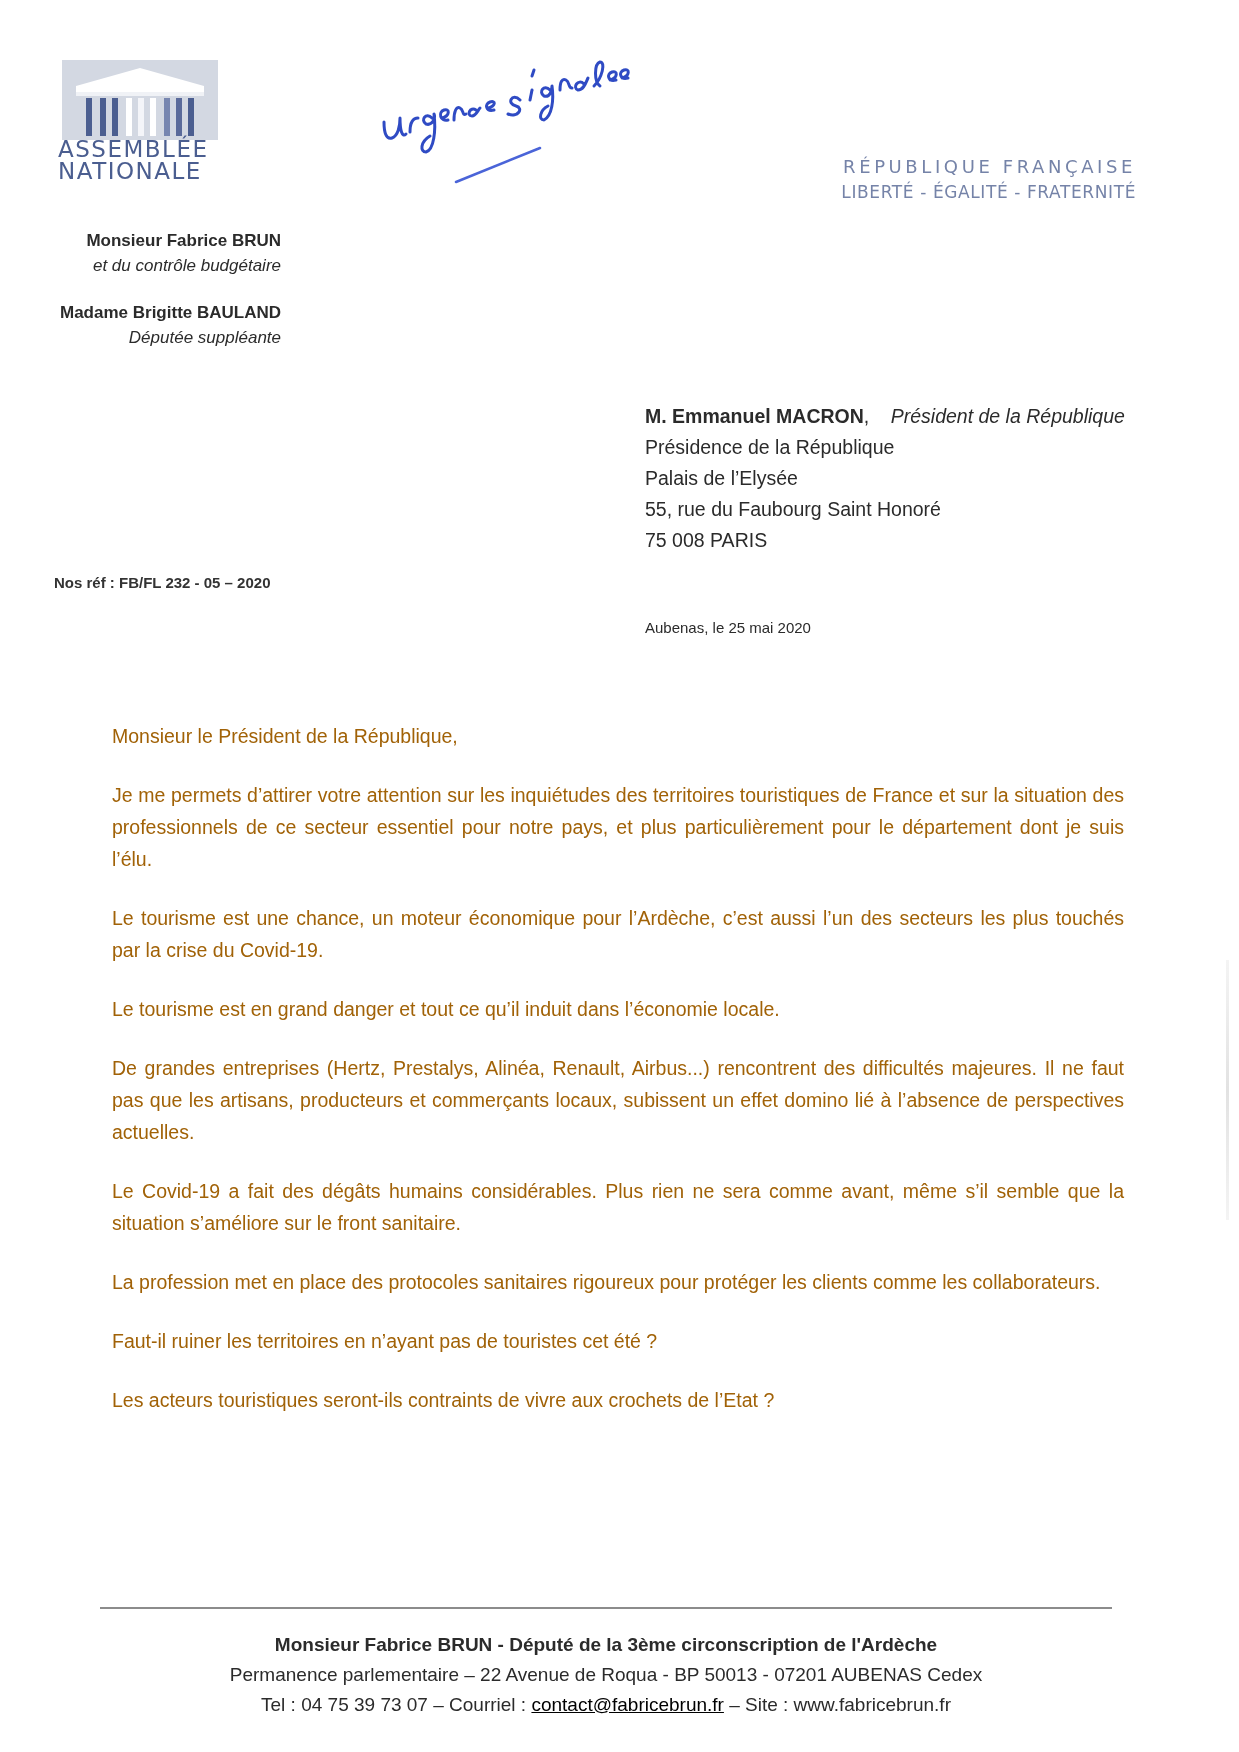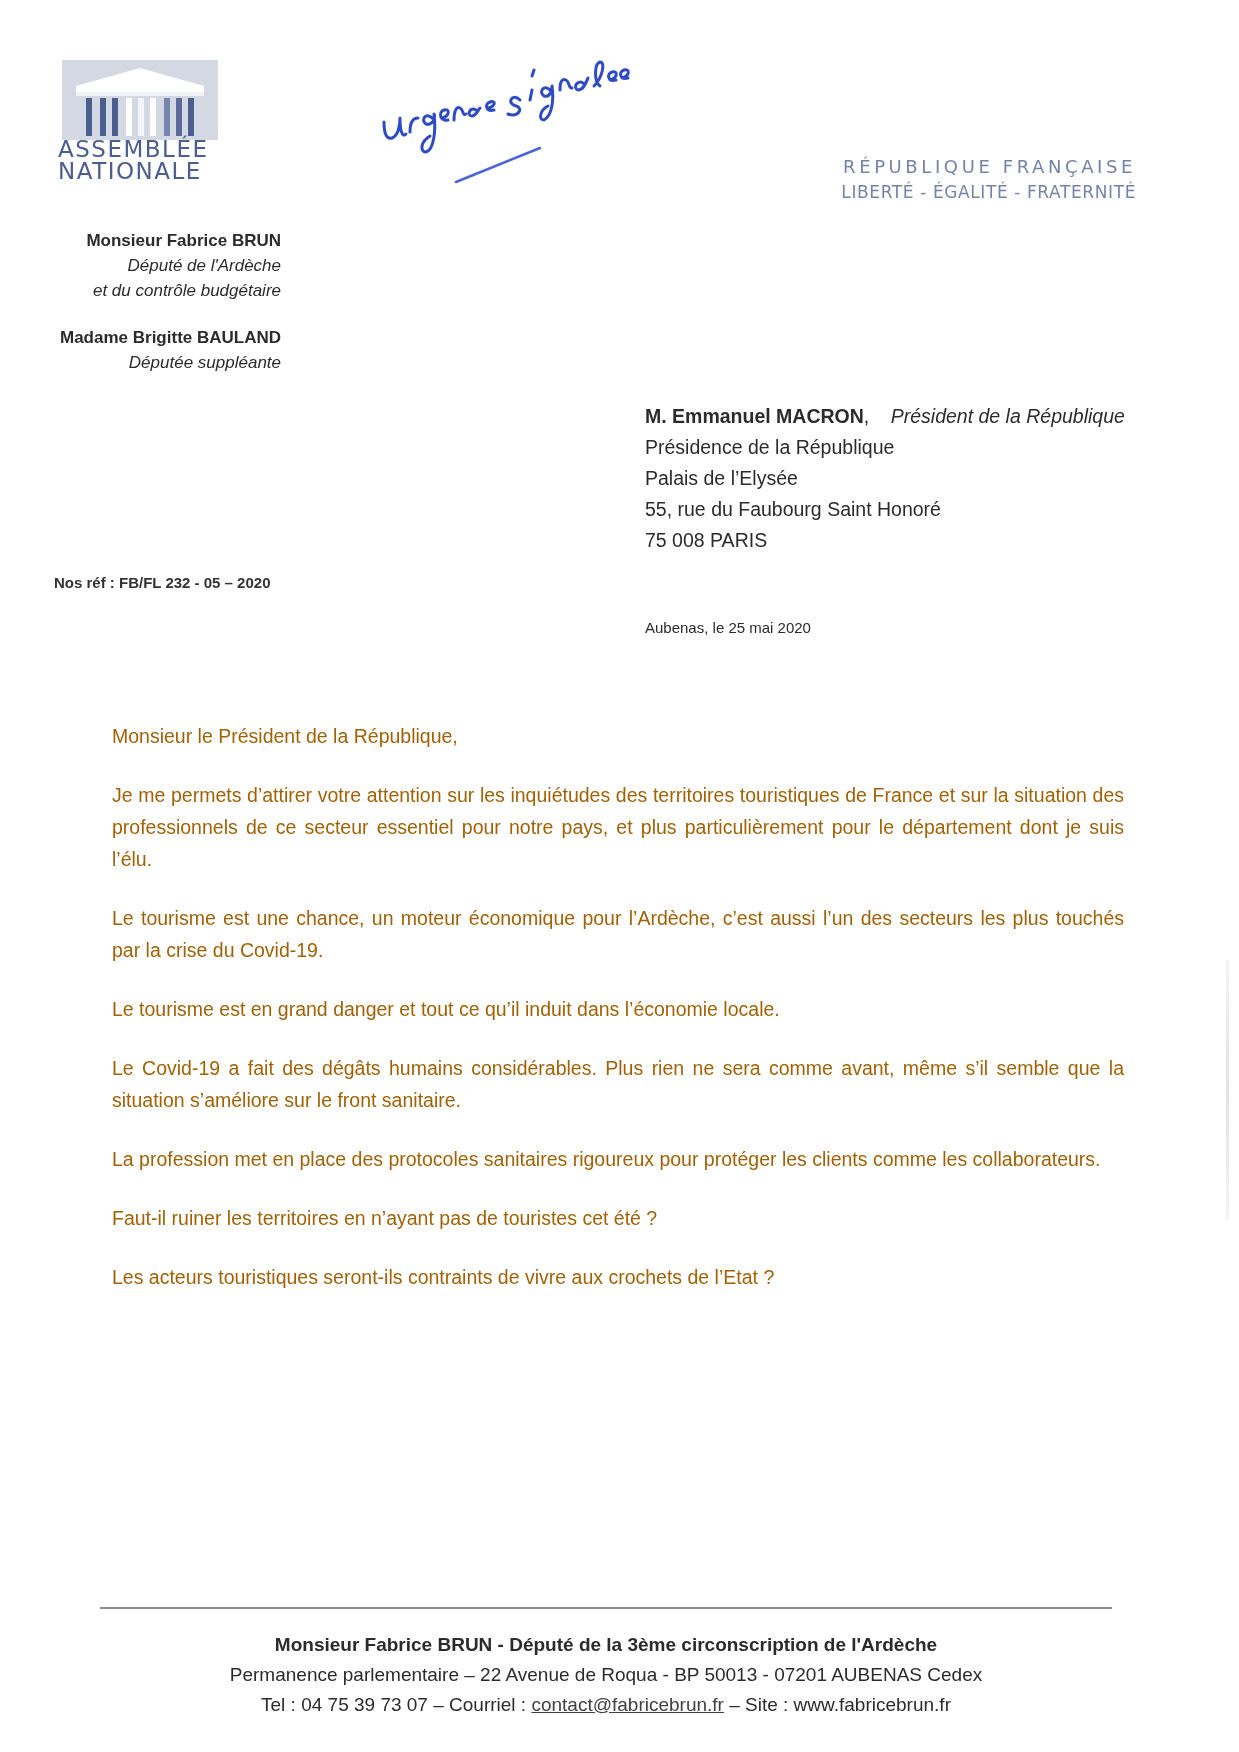--- a/index.html
+++ b/index.html
@@ -75,21 +75,21 @@
     
     .footer-rule {
       left: 100px; top: 1607px; width: 1012px; height: 0;
       border-top: 2px solid #8c8c8c;
     }
     .footer {
       left: 100px; top: 1630px; width: 1012px; text-align: center;
       font-size: 19px; line-height: 30px; color: #2b2b2b;
     }
     .footer .bold { font-weight: bold; }
-    .footer a { color: #404040; text-decoration: underline; }
+    .footer a { color: #000000; text-decoration: underline; }
 
     
     .edge {
       left: 1226px; top: 960px; width: 3px; height: 260px;
       background: linear-gradient(#f4f4f4, #e2e2e2, #f4f4f4);
     }
   </style>
 </head>
 <body>
 
@@ -140,21 +140,20 @@
   </svg>
 </div>
 
 <div class="abs rf">
   <div class="l1">RÉPUBLIQUE FRANÇAISE</div>
   <div class="l2">LIBERTÉ - ÉGALITÉ - FRATERNITÉ</div>
 </div>
 
 <div class="abs sender">
   <div class="bold">Monsieur Fabrice BRUN</div>
-  <div class="it">Député de l'Ardèche</div>
   <div class="it">et du contrôle budgétaire</div>
   <div class="gap"></div>
   <div class="bold">Madame Brigitte BAULAND</div>
   <div class="it">Députée suppléante</div>
 </div>
 
 <div class="abs recipient">
   <div><span class="bold">M. Emmanuel MACRON</span><span>, </span><span class="it">Président de la République</span></div>
   <div>Présidence de la République</div>
   <div>Palais de l’Elysée</div>
@@ -164,20 +163,21 @@
 
 <div class="abs ref">Nos réf : FB/FL 232 - 05 – 2020</div>
 
 <div class="abs date">Aubenas, le 25 mai 2020</div>
 
 <div class="abs body">
   <p>Monsieur le Président de la République,</p>
   <p class="just">Je me permets d’attirer votre attention sur les inquiétudes des territoires touristiques de France et sur la situation des professionnels de ce secteur essentiel pour notre pays, et plus particulièrement pour le département dont je suis l’élu.</p>
   <p class="just">Le tourisme est une chance, un moteur économique pour l’Ardèche, c’est aussi l’un des secteurs les plus touchés par la crise du Covid-19.</p>
   <p class="just">Le tourisme est en grand danger et tout ce qu’il induit dans l’économie locale.</p>
+  <p class="just">De grandes entreprises (Hertz, Prestalys, Alinéa, Renault, Airbus...) rencontrent des difficultés majeures. Il ne faut pas que les artisans, producteurs et commerçants locaux, subissent un effet domino lié à l’absence de perspectives actuelles.</p>
   <p class="just">Le Covid-19 a fait des dégâts humains considérables. Plus rien ne sera comme avant, même s’il semble que la situation s’améliore sur le front sanitaire.</p>
   <p class="just">La profession met en place des protocoles sanitaires rigoureux pour protéger les clients comme les collaborateurs.</p>
   <p>Faut-il ruiner les territoires en n’ayant pas de touristes cet été ?</p>
   <p>Les acteurs touristiques seront-ils contraints de vivre aux crochets de l’Etat ?</p>
 </div>
 
 <div class="abs footer-rule"></div>
 <div class="abs footer">
   <div class="bold">Monsieur Fabrice BRUN - Député de la 3ème circonscription de l'Ardèche</div>
   <div>Permanence parlementaire – 22 Avenue de Roqua - BP 50013 - 07201 AUBENAS Cedex</div>

